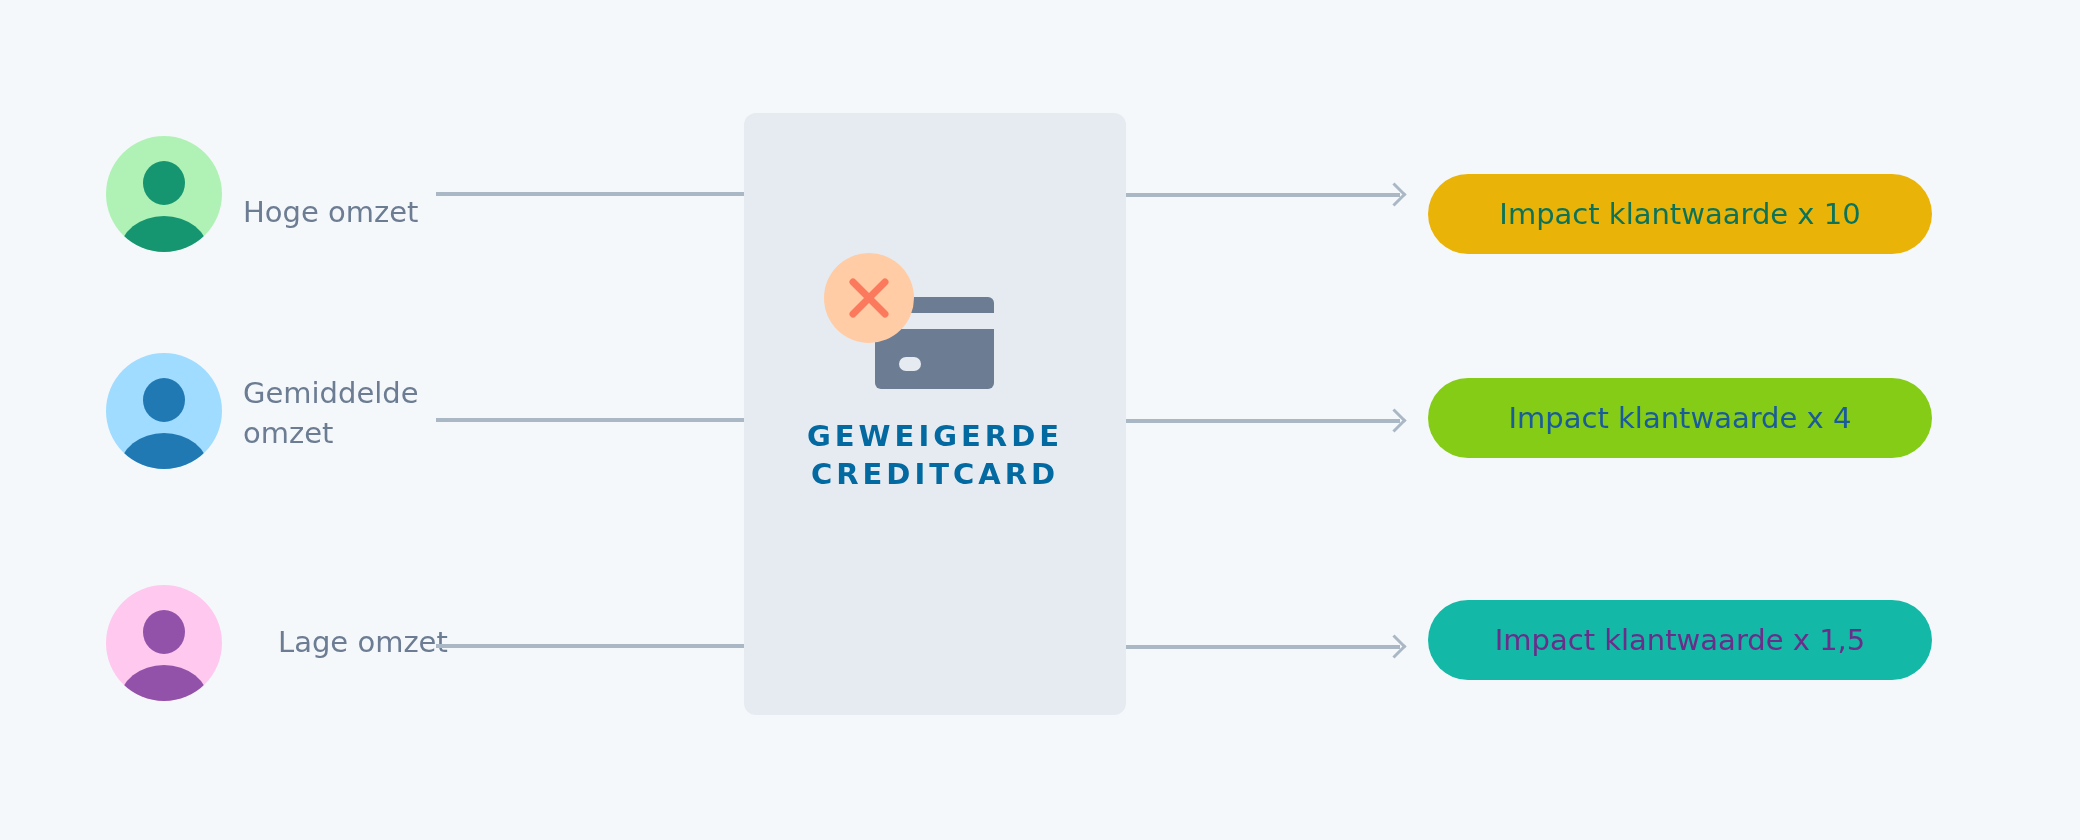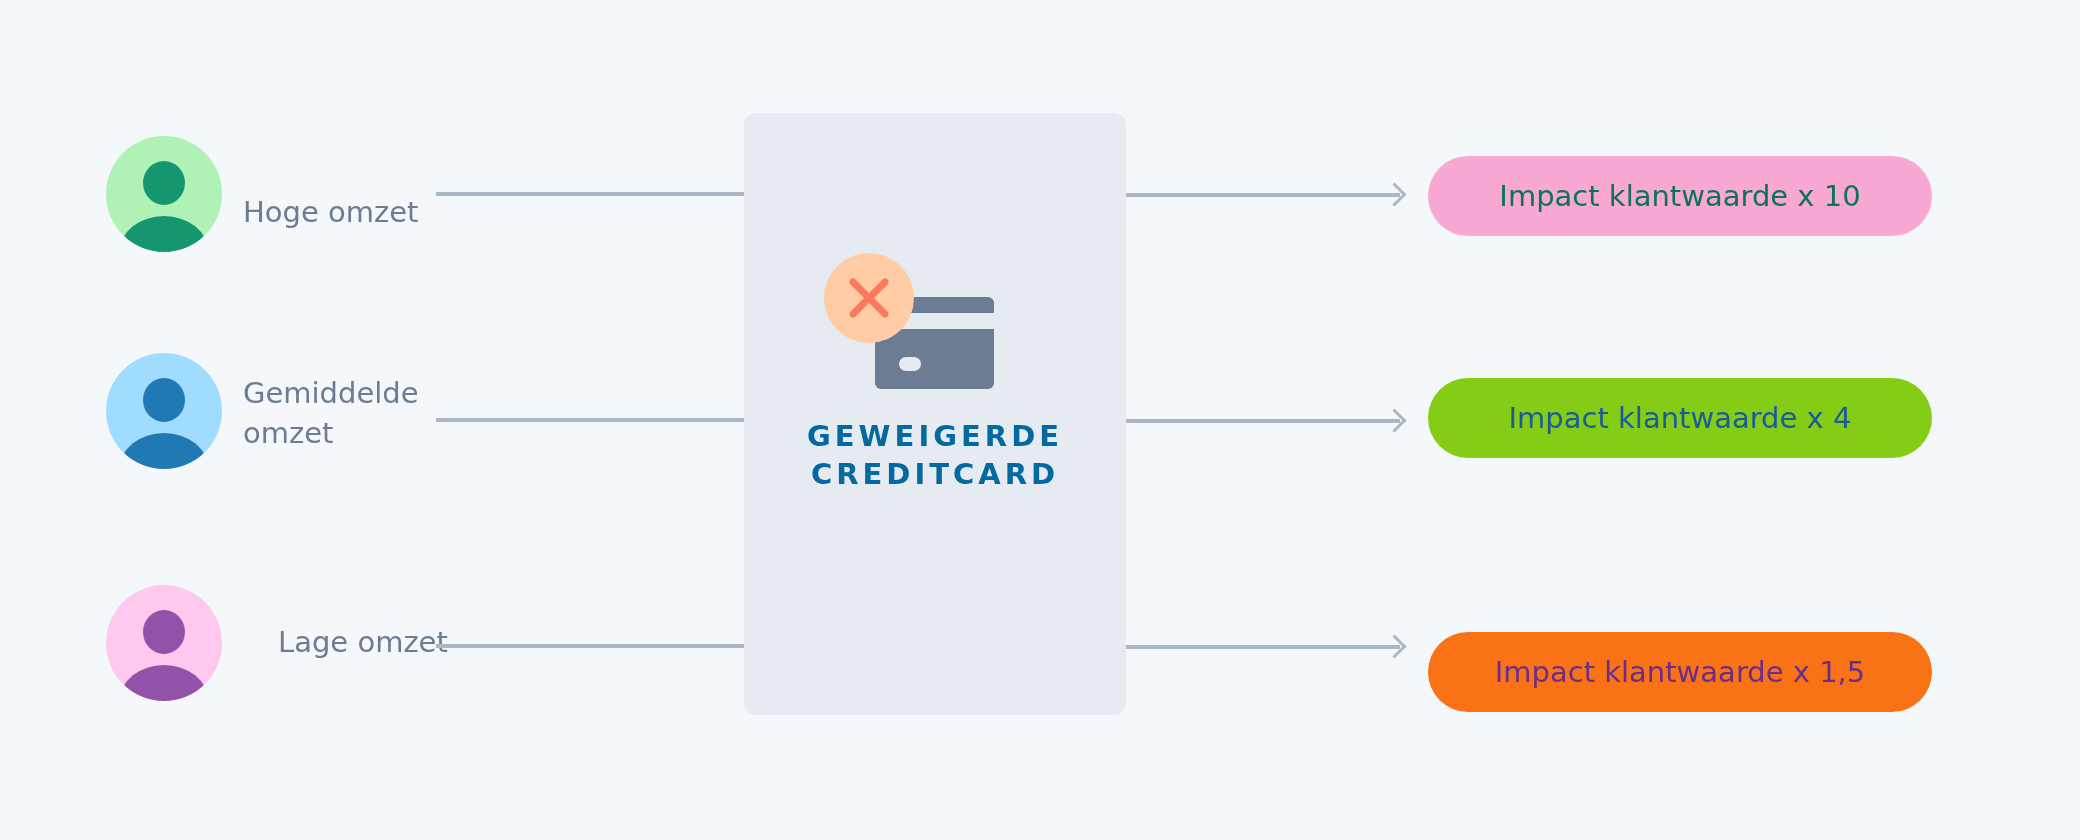--- a/index.html
+++ b/index.html
@@ -90,21 +90,21 @@
 
 <div class="line" style="left:1126px; top:193px; width:274px;"></div>
 <div class="arrow" style="left:1386px; top:186px;"></div>
 
 <div class="line" style="left:1126px; top:419px; width:274px;"></div>
 <div class="arrow" style="left:1386px; top:412px;"></div>
 
 <div class="line" style="left:1126px; top:645px; width:274px;"></div>
 <div class="arrow" style="left:1386px; top:638px;"></div>
 
-<div class="pill" style="top:156px; background:#f9a8d4; color:#0d7358;text-align:center;">
+<div class="pill" style="top:174px; background:#eab308; color:#0d7358;text-align:center;">
   <span>Impact klantwaarde x 10</span>
 </div>
 <div class="pill" style="top:378px; background:#84cc16; color:#1a5b9a;">
   <span>Impact klantwaarde x 4</span>
 </div>
-<div class="pill" style="top:600px; background:#f97316; color:#6b2d8a;margin-top:32px;">
+<div class="pill" style="top:600px; background:#14b8a6; color:#6b2d8a;">
   <span>Impact klantwaarde x 1,5</span>
 </div>
 
 </body></html>

